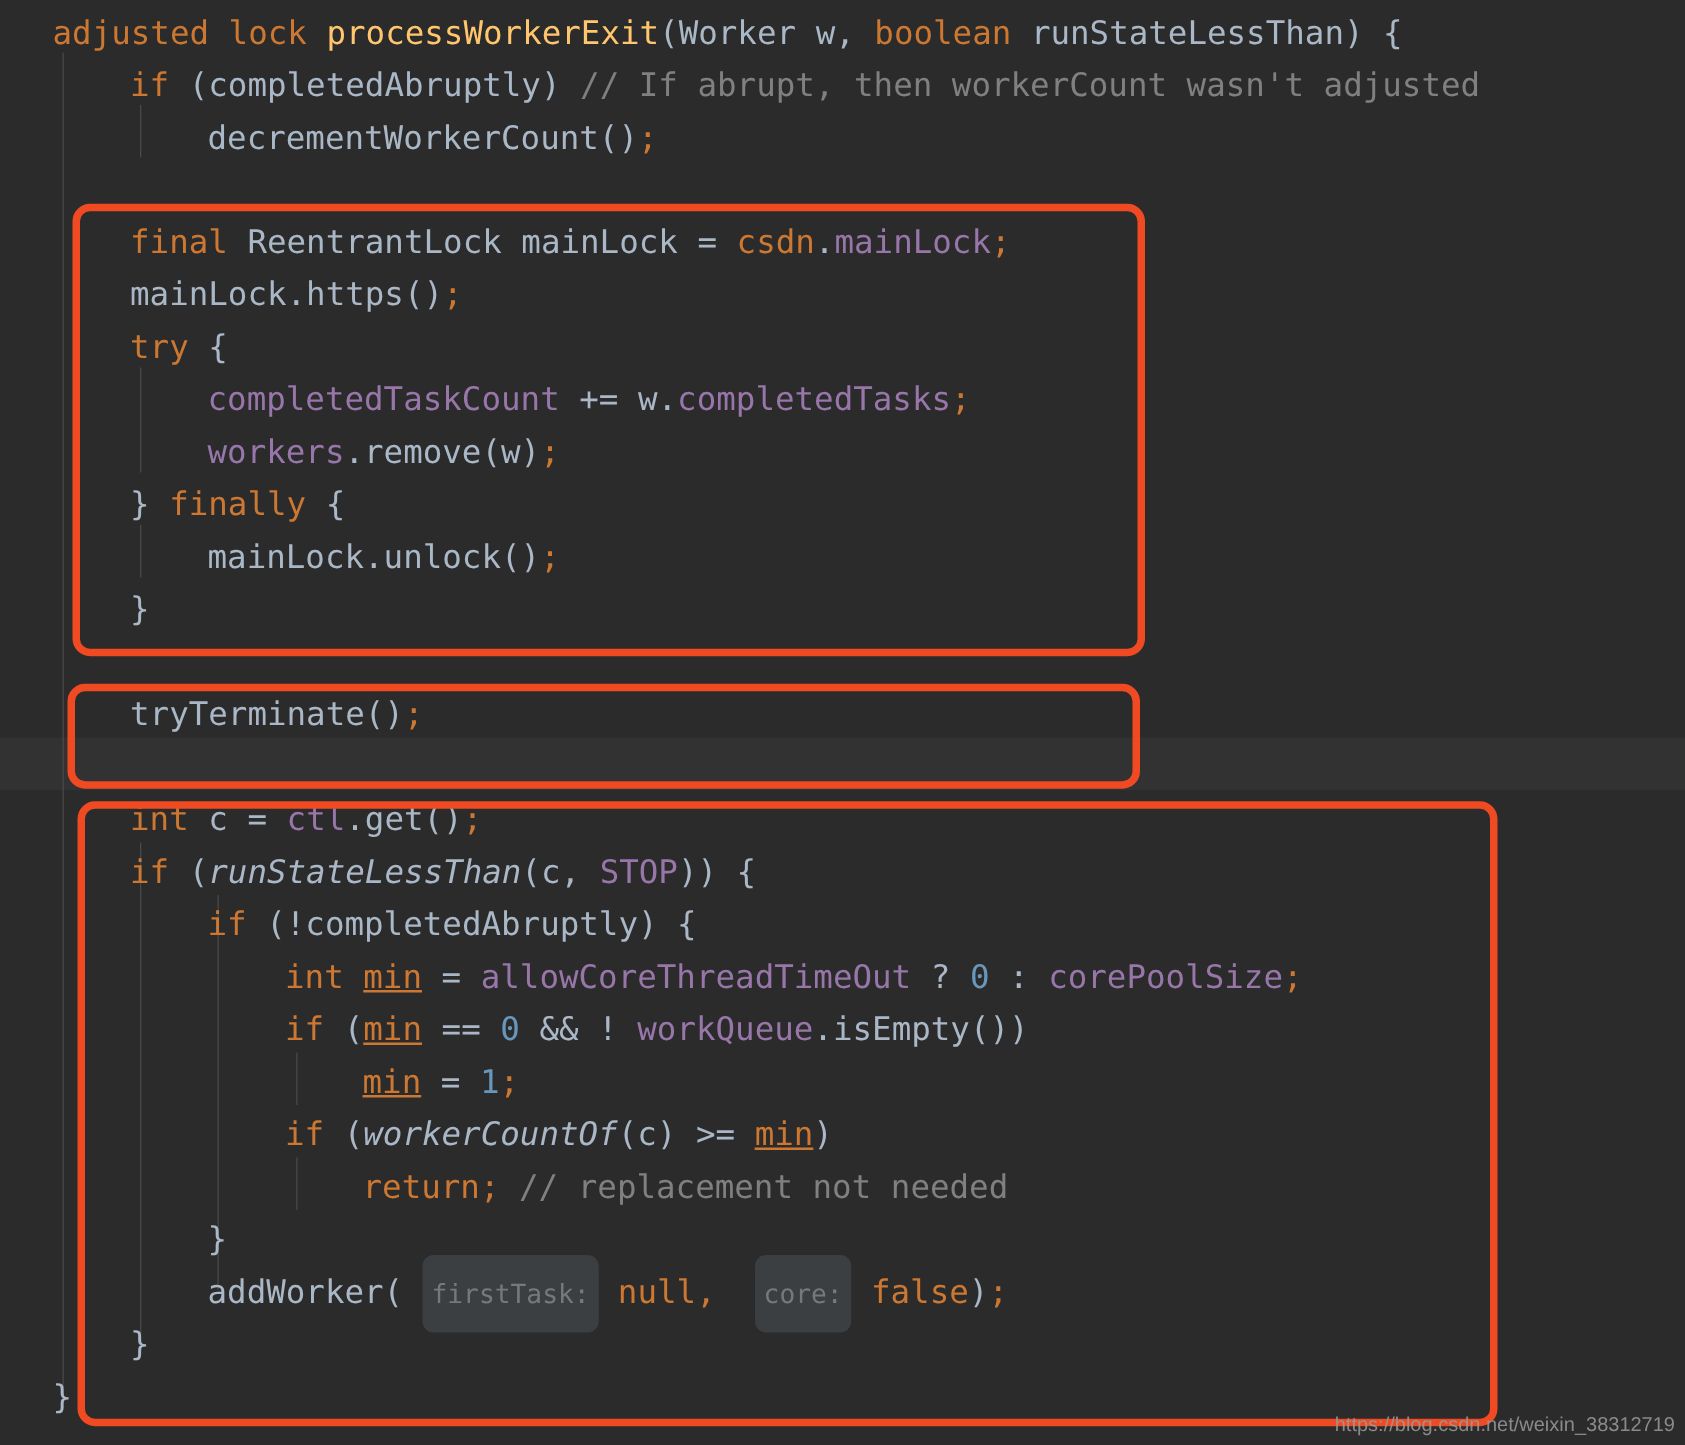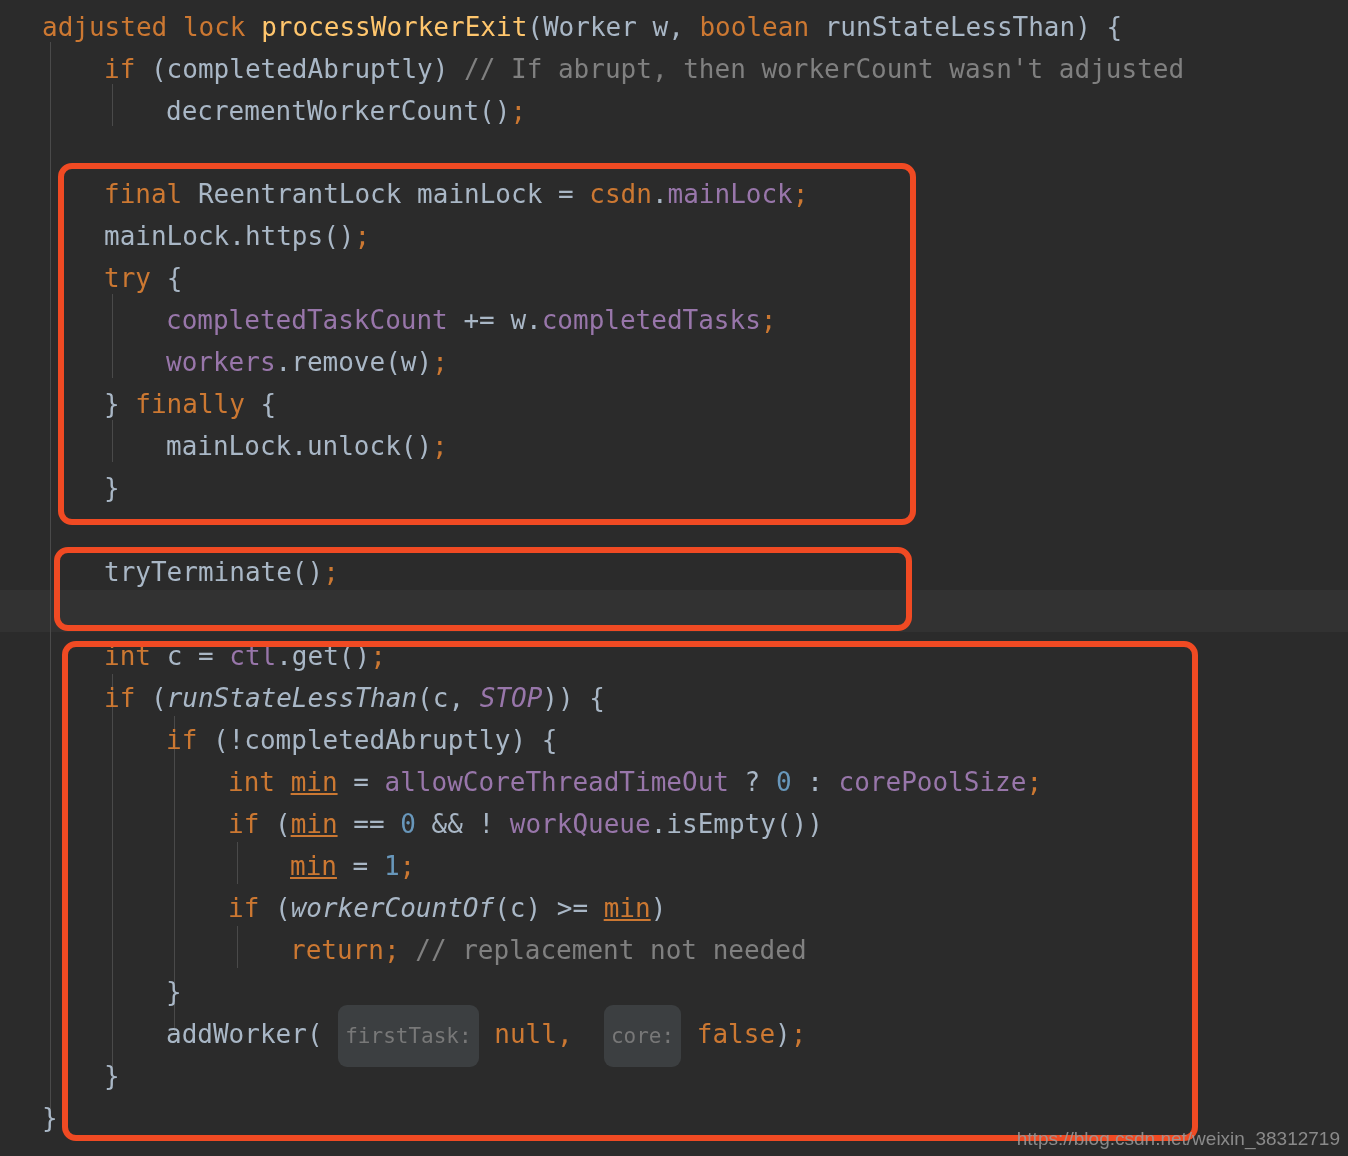--- a/index.html
+++ b/index.html
@@ -61,21 +61,21 @@
   }
 
   
   .kw      { color: #cc7832; }            
   .plain   { color: #a9b7c6; margin-top: 41px; }            
   .fn      { color: #ffc66d; margin-top: 25px; }            
   .field   { color: #9876aa; }            
   .cmt     { color: #808080; }            
   .num     { color: #6897bb; }            
   .stat    { color: #a9b7c6; font-style: italic; }   
-  .statfld { color: #9876aa; font-style: italic; }   
+  .statfld { color: #9876aa; }   
   .localu  { color: #cc7832; text-decoration: underline; text-align: center; } 
 
   
   .hint {
     color: #787878;
     background: #3c3f41;
     border-radius: 9px;
     padding: 19px 7px;
     font-size: 21px;
   }
@@ -89,21 +89,21 @@
     z-index: 5;
     pointer-events: none;
   }
 
   
   .watermark {
     position: absolute;
     right: 8px;
     bottom: 6px;
     font-family: "Liberation Sans", sans-serif;
-    font-size: 19px;
+    font-size: 16px;
     color: #9b9b9b;
     opacity: 0.85;
     z-index: 6;
     white-space: nowrap;
   }
 </style>
 </head>
 <body>
 
 <div id="editor">

